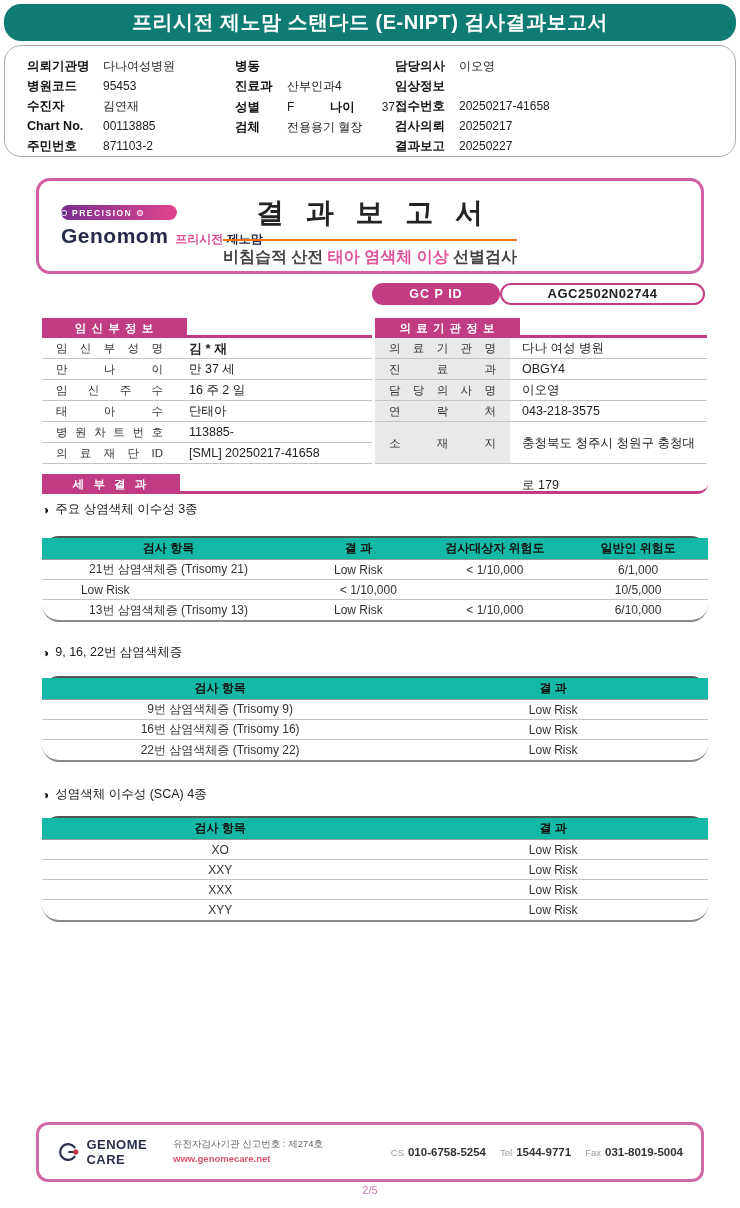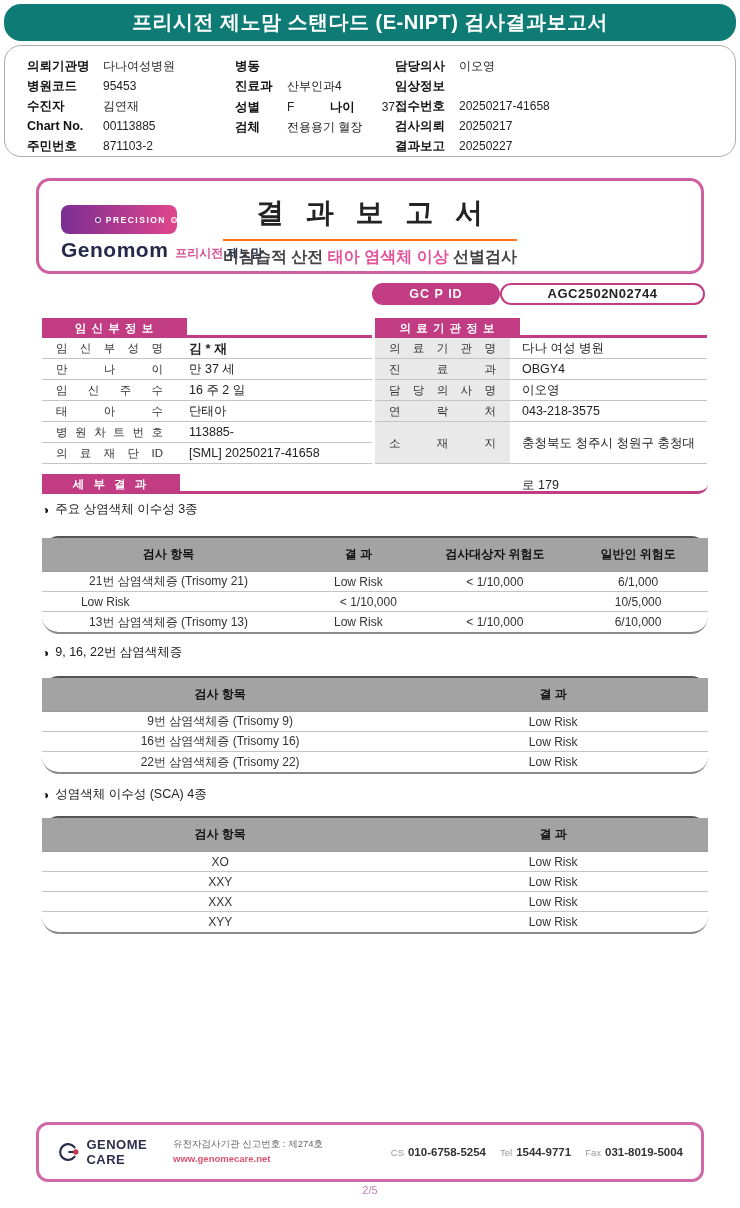--- a/index.html
+++ b/index.html
@@ -43,24 +43,24 @@
   .pair2{width:56px;}
   .lbl2{width:34px;}
 
   
   .report-box{
     left:36px;top:178px;width:668px;height:96px;
     border:3px solid var(--box-pink);border-radius:14px;background:#fff;
   }
   .logo-block{position:absolute;left:22px;top:24px;}
   .precision-badge{
-    width:116px;height:29px;border-radius:8px;
+    width:116px;height:15px;border-radius:8px;
     background:linear-gradient(90deg,#7b2e92,#e0458c);
     color:#fff;font-size:8.5px;font-weight:bold;letter-spacing:1.5px;
-    display:flex;align-items:center;justify-content:flex-end;gap:5px;
+    display:flex;align-items:center;justify-content:flex-start;gap:5px;
   }
   .badge-dot{width:6px;height:6px;border-radius:50%;border:1.5px solid rgba(255,255,255,.85);}
   .badge-dot.l{background:#5d2a86;}
   .badge-dot.r{background:#f06daa;}
   .brand-line{margin-top:4px;display:flex;align-items:baseline;gap:7px;}
   .brand{font-size:21px;font-weight:800;color:#262a4a;letter-spacing:.5px;}
   .brand-sub{font-size:12px;font-weight:bold;}
   .brand-sub .pk{color:#d94f96;}
   .brand-sub .dk{color:#262a4a;}
   .report-title-block{position:absolute;left:50%;top:13px;transform:translateX(-50%);text-align:center;}
@@ -114,21 +114,21 @@
   .details-head{left:42px;top:474px;width:666px;height:20px;border-bottom:3px solid var(--mag);}
   .details-title{
     width:138px;height:20px;background:var(--mag);color:#fff;
     font-size:11.5px;font-weight:bold;text-align:center;line-height:20px;letter-spacing:3px;
   }
   .sec-head{left:42px;font-size:12.5px;color:#222;display:flex;align-items:center;gap:6px;}
   .sec-head .bullet{font-size:12px;color:#111;line-height:1;}
   .sec-head .bullet::before{content:"◑";}
 
   .rtable{left:42px;width:666px;border-top:2px solid #555;border-bottom:2px solid #8a8a8a;}
-  .hrow{display:flex;height:34px;background:#a3a3a3;border-bottom:1px solid #9a9a9a;}
+  .hrow{display:flex;height:22px;background:#14b8a6;border-bottom:1px solid #9a9a9a;}
   .drow{display:flex;height:20px;border-bottom:1px solid var(--gray-line);justify-content:space-between;}
   .drow:last-child{border-bottom:none;}
   .cell{display:flex;align-items:center;justify-content:center;font-size:12px;color:#333;}
   .hrow .cell{font-weight:bold;font-size:12px;color:#111;}
   .w1{width:38%;} .w2{width:19%;} .w3{width:22%;} .w4{width:21%;}
   .wa{width:53.5%;} .wb{width:46.5%;}
 
   #sec-head-1{top:501px;} #rtable-1{top:536px;}
   #sec-head-2{top:644px;} #rtable-2{top:676px;}
   #sec-head-3{top:786px;} #rtable-3{top:816px;}

